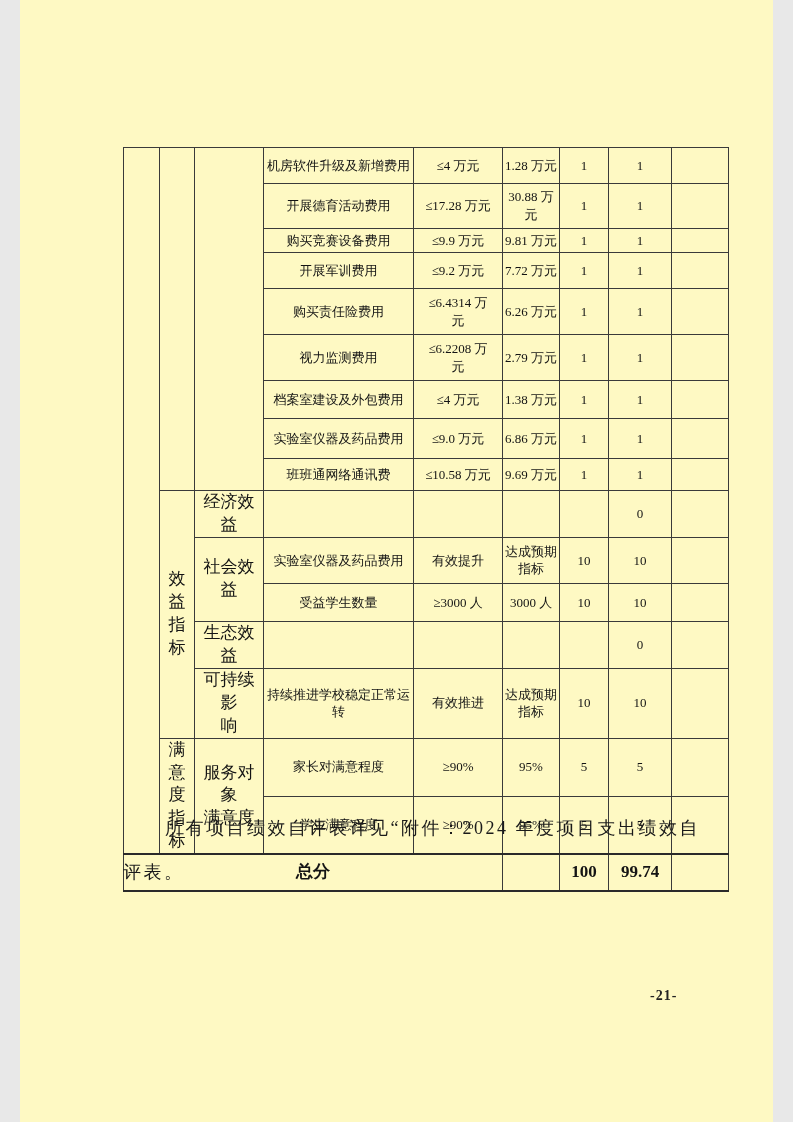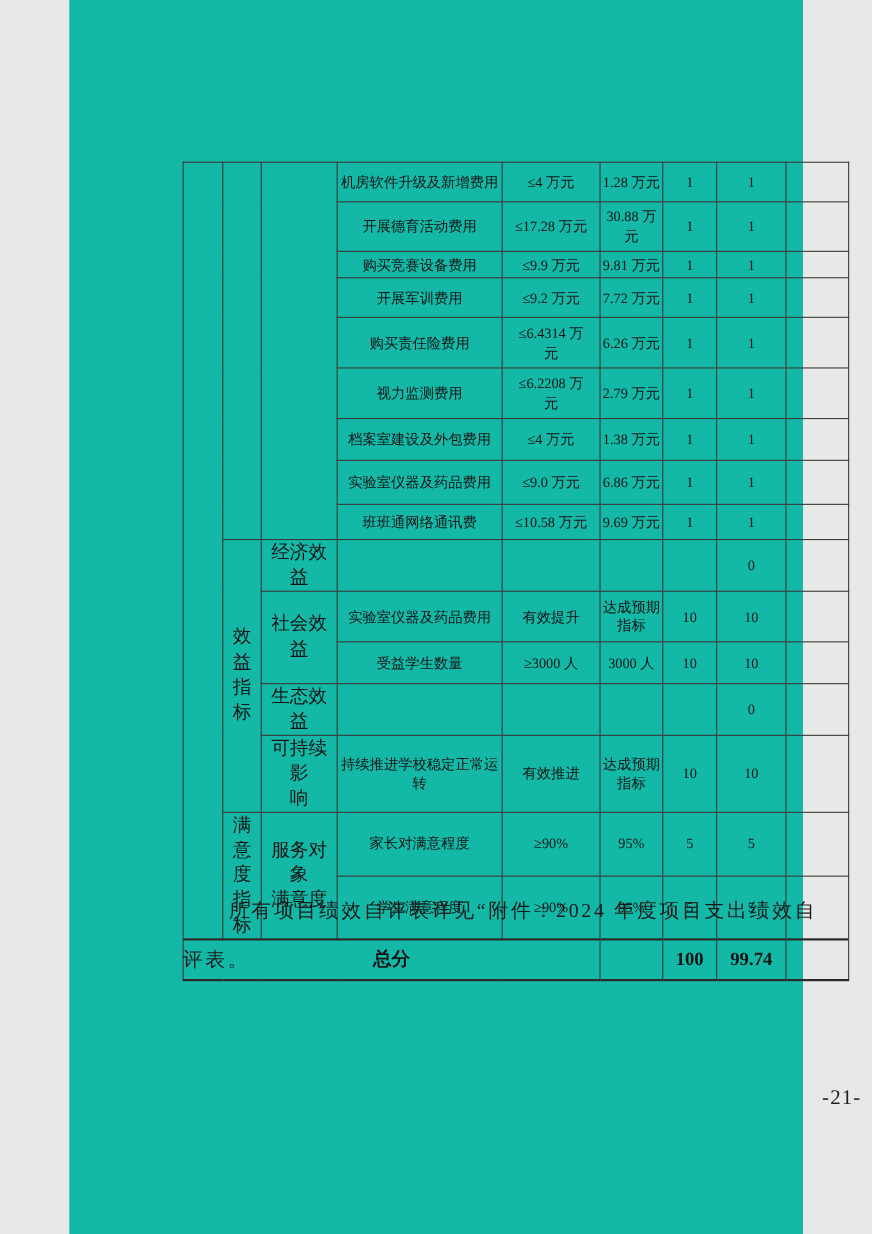--- a/index.html
+++ b/index.html
@@ -1,20 +1,20 @@
 <!DOCTYPE html>
 <html><head>
 <meta charset="utf-8">
 <style>
   html,body { margin:0; padding:0; background:#e8e8e8; }
   .page {
     position:relative;
-    width:667px; height:1122px;
+    width:753px; height:1122px;
     margin:0 auto;
-    background:#14b8a6;
+    background:#fef9c3;
     font-family:"Liberation Serif","DejaVu Serif",serif;
     color:#111;
   }
   table.eval {
     position:absolute; left:103px; top:147px;
     width:605px;
     border-collapse:collapse;
     table-layout:fixed;
     font-family:"Liberation Serif","DejaVu Serif",serif;
     font-size:13px;
@@ -45,24 +45,25 @@
     letter-spacing:2.5px;
     line-height:44px;
     white-space:pre-line;
     text-indent:42px;
     color:#1a1a1a;
   }
   .page-number {
     position:absolute;
     left:630px; top:988px;
     width:90px;
-    text-align:right;
-    font-size:19px;
+    text-align:left;
+    font-size:14px;
     letter-spacing:1px;
     color:#222;
+    font-weight:bold;
   }
 </style>
 </head>
 <body>
 
 <div class="page">
 
   <table class="eval">
     <colgroup>
       <col style="width:36px">

